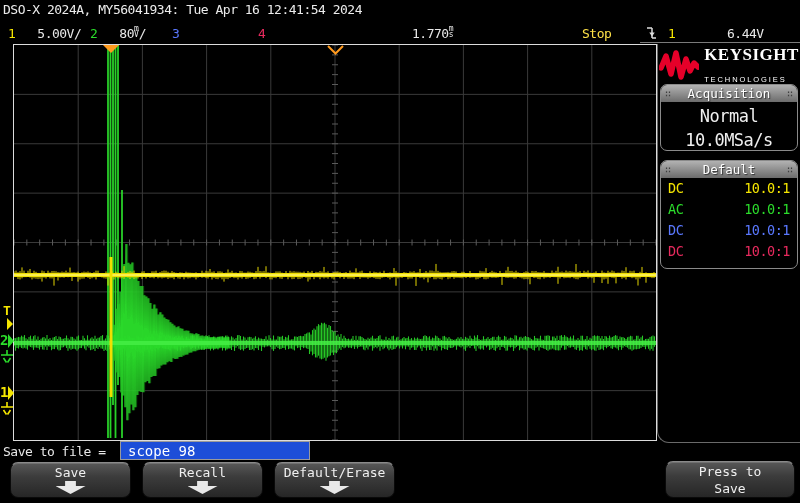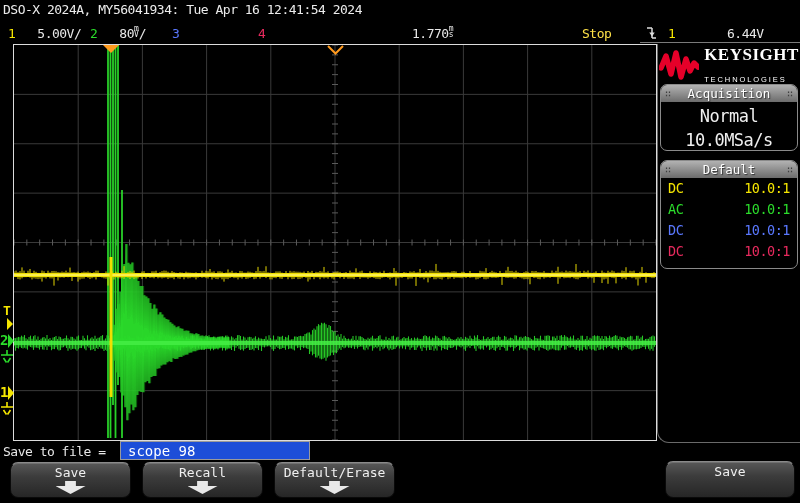--- a/index.html
+++ b/index.html
@@ -1049,16 +1049,17 @@
   </div>
   <div class="abs softkey" style="left:142px;width:121px;">
     <div class="lbl">Recall</div>
     <div class="down-arrow"></div>
   </div>
   <div class="abs softkey" style="left:274px;width:121px;">
     <div class="lbl">Default/Erase</div>
     <div class="down-arrow"></div>
   </div>
   <div class="abs softkey press-save">
+    <div>Press to</div>
     <div>Save</div>
   </div>
 
 </div>
 
 </body></html>

